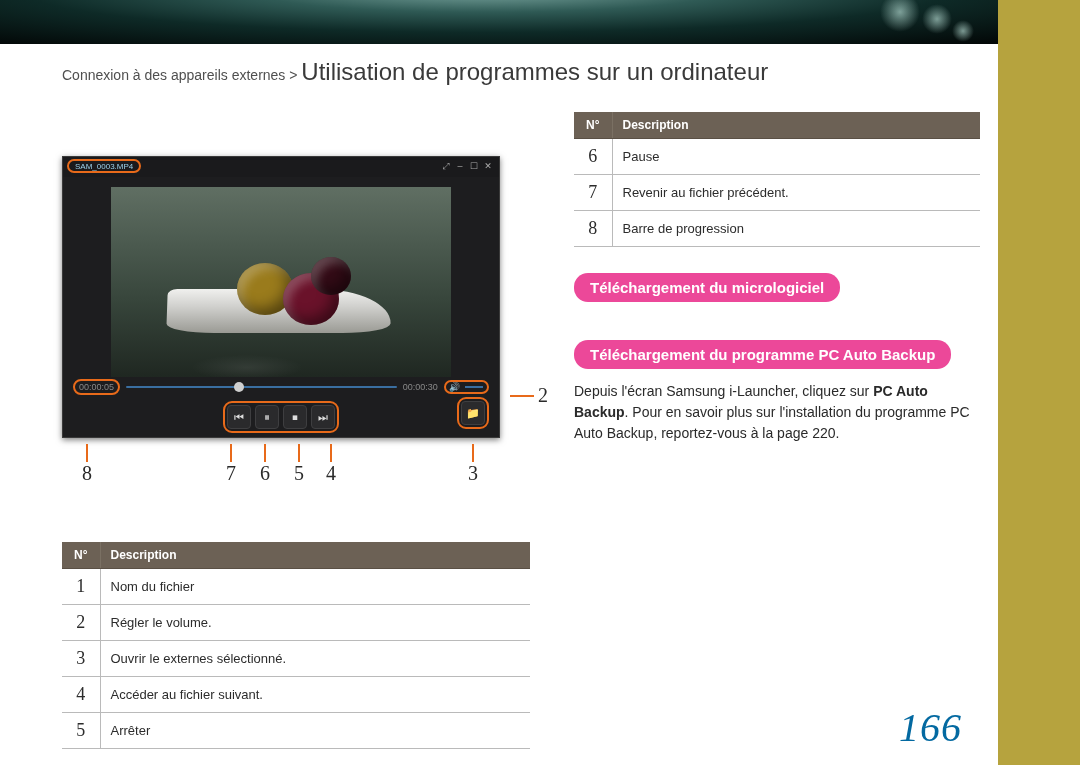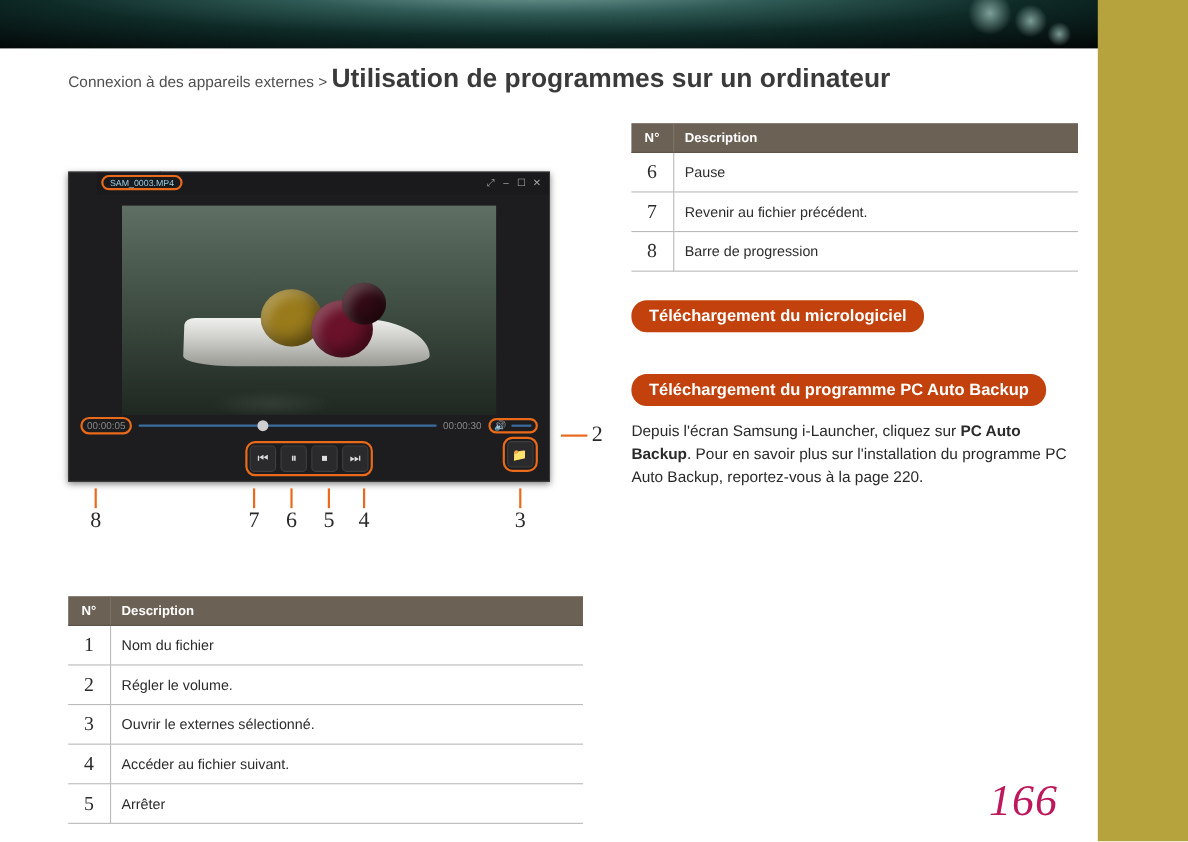--- a/index.html
+++ b/index.html
@@ -40,21 +40,21 @@
     left: 62px;
     right: 100px;
     bottom: 30px;
   }
   .breadcrumb {
     font-size: 14px;
     color: #4f4f4f;
   }
   .breadcrumb .big {
     font-size: 24px;
-    font-weight: 700;
+    font-weight: 400;
     color: #3a3a3a;
   }
   .columns {
     display: flex;
     gap: 44px;
     margin-top: 26px;
   }
   .col-left { width: 468px; }
   .col-right { flex: 1; }
   .section-title {
@@ -104,21 +104,20 @@
     margin-top: 44px;
   }
   .titlebar {
     height: 20px;
     background: #1a1a1c;
     color: #a9a9a9;
     font-size: 10px;
     display: flex;
     align-items: flex-start;
     position: relative;
-    margin-left: 25px;
   }
   .filename-chip {
     position: absolute;
     left: 4px;
     top: 2px;
     height: 14px;
     padding: 0 6px;
     border: 2px solid #e86a1a;
     border-radius: 8px;
     font-size: 8px;
@@ -316,21 +315,21 @@
     text-align: center;
     font-family: Georgia, serif;
     font-size: 18px;
     border-right: 1px solid #bababa;
     width: 38px;
   }
   .left-table { margin-top: 38px; }
   
   .pill {
     display: inline-block;
-    background: #c2410c;
+    background: #ec4899;
     color: #fff;
     font-size: 15px;
     font-weight: 600;
     padding: 6px 16px;
     border-radius: 14px;
     margin-top: 26px;
     margin-bottom: 12px;
   }
   .para {
     font-size: 14px;
@@ -338,21 +337,21 @@
     line-height: 1.5;
   }
   .para b { font-weight: 700; }
   .page-no {
     position: absolute;
     right: 118px;
     bottom: 14px;
     font-family: Georgia, "Times New Roman", serif;
     font-style: italic;
     font-size: 40px;
-    color: #be185d;
+    color: #0369a1;
     letter-spacing: 1px;
   }
 </style>
 </head>
 <body>
 
 <div class="header">
   <div class="flare1"></div>
   <div class="flare2"></div>
   <div class="flare3"></div>

